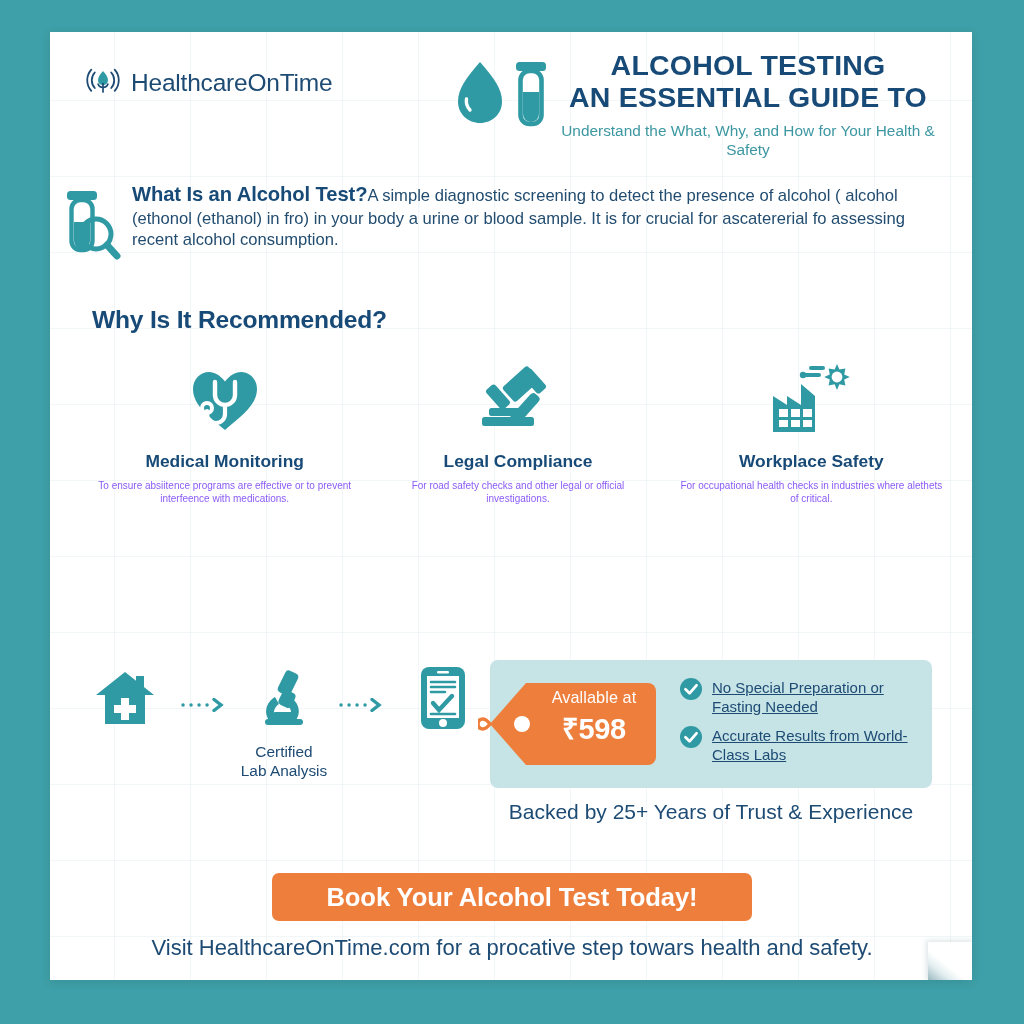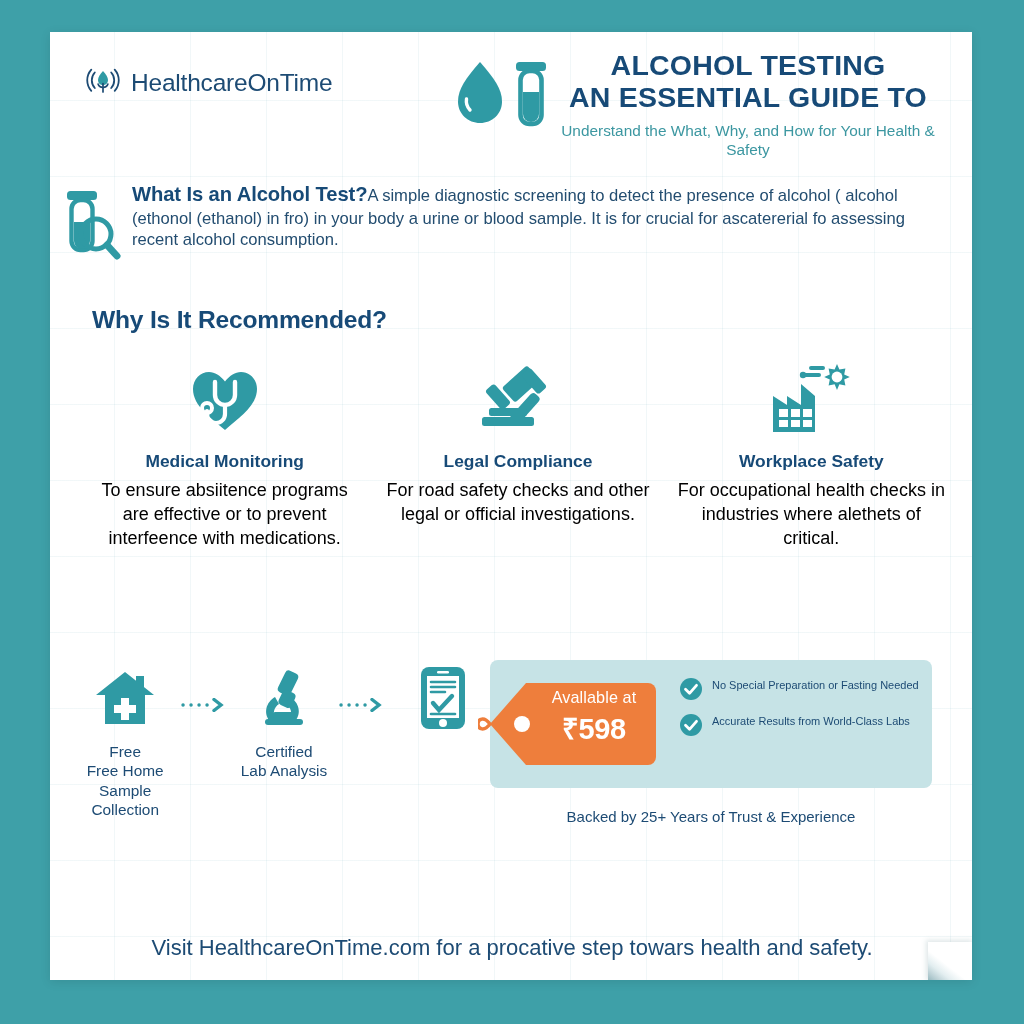--- a/index.html
+++ b/index.html
@@ -155,23 +155,23 @@
   .reason { flex: 1; text-align: center; padding: 0 12px; }
   .reason-icon { height: 72px; display: flex; align-items: flex-end; justify-content: center; }
   .reason-title {
     margin-top: 17px;
     font-size: 17.4px;
     font-weight: bold;
     color: #174a77;
   }
   .reason-desc {
     margin-top: 7px;
-    font-size: 18px;
+    font-size: 10px;
     line-height: 1.33;
-    color: #000000;
+    color: #8b5cf6;
   }
 
   
   .process {
     position: absolute;
     left: 24px;
     top: 630px;
     width: 420px;
     display: flex;
     align-items: flex-start;
@@ -221,36 +221,36 @@
   .tag-price { font-size: 29px; font-weight: bold; margin-top: 1px; letter-spacing: -0.3px; }
 
   .bullets {
     position: absolute;
     left: 190px;
     top: 18px;
     width: 248px;
   }
   .bullet { display: flex; gap: 10px; margin-bottom: 10px; align-items: flex-start; }
   .bullet-text {
-    font-size: 11px;
+    font-size: 15px;
     line-height: 1.24;
     color: #1d4b74;
     font-weight: 500;
     padding-top: 1px;
+    text-decoration: underline;
   }
   .backed {
     position: absolute;
     left: 440px;
     top: 768px;
     width: 442px;
     text-align: center;
-    font-size: 15px;
+    font-size: 21px;
     font-weight: 500;
     color: #1d4b74;
-    margin-top: 8px;
   }
 
   
   .cta {
     position: absolute;
     left: 222px;
     top: 841px;
     width: 480px;
     height: 48px;
     background: #ee7e3c;
@@ -395,23 +395,20 @@
       <div class="process">
 
         <div class="step">
           <div class="step-icon">
             <svg width="62" height="60" viewBox="0 0 62 60">
               <path d="M31 4L60 27h-9v29H11V27H2z" fill="#2f9aa4"></path>
               <rect x="42" y="8" width="8" height="13" fill="#2f9aa4"></rect>
               <path d="M27 30h8v7h7v8h-7v7h-8v-7h-7v-8h7z" fill="#ffffff"></path>
             </svg>
           </div>
-          <div class="step-label" style="white-space:pre-line">Free
-Free Home
-Sample Collection</div>
         </div>
 
         <div class="arrow">
           <svg width="48" height="14" viewBox="0 0 48 14">
             <g stroke="#2f9aa4" stroke-width="3.4" stroke-linecap="round">
               <path d="M2 7h0.1M10 7h0.1M18 7h0.1M26 7h0.1"></path>
               <path d="M33 1.5L40 7l-7 5.5" fill="none"></path>
             </g>
           </svg>
         </div>
@@ -488,18 +485,19 @@
                 <path d="M5.5 11.3l4 4 7-8" stroke="#ffffff" stroke-width="2.8" fill="none" stroke-linecap="round" stroke-linejoin="round"></path>
               </svg>
             </span>
             <span class="bullet-text">Accurate Results from World-Class Labs</span>
           </div>
         </div>
       </div>
 
       <div class="backed">Backed by 25+ Years of Trust &amp; Experience</div>
 
+      <button class="cta">Book Your Alcohol Test Today!</button>
       <div class="footer-note">Visit HealthcareOnTime.com for a procative step towars health and safety.</div>
 
     </div>
     <div class="corner-curl"></div>
   </div>
 </div>
 
 </body></html>

